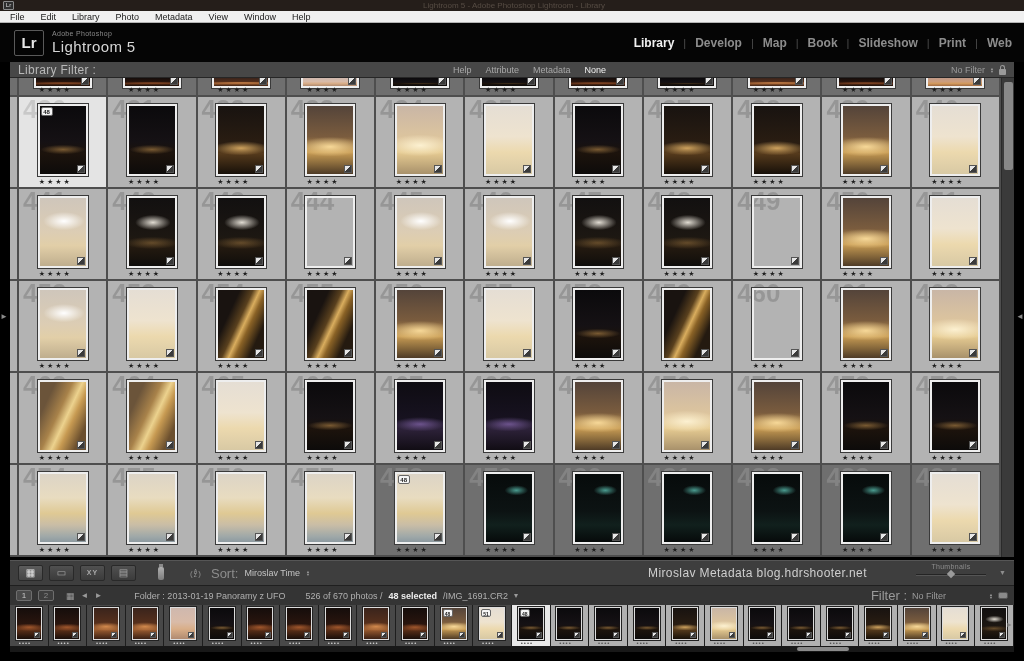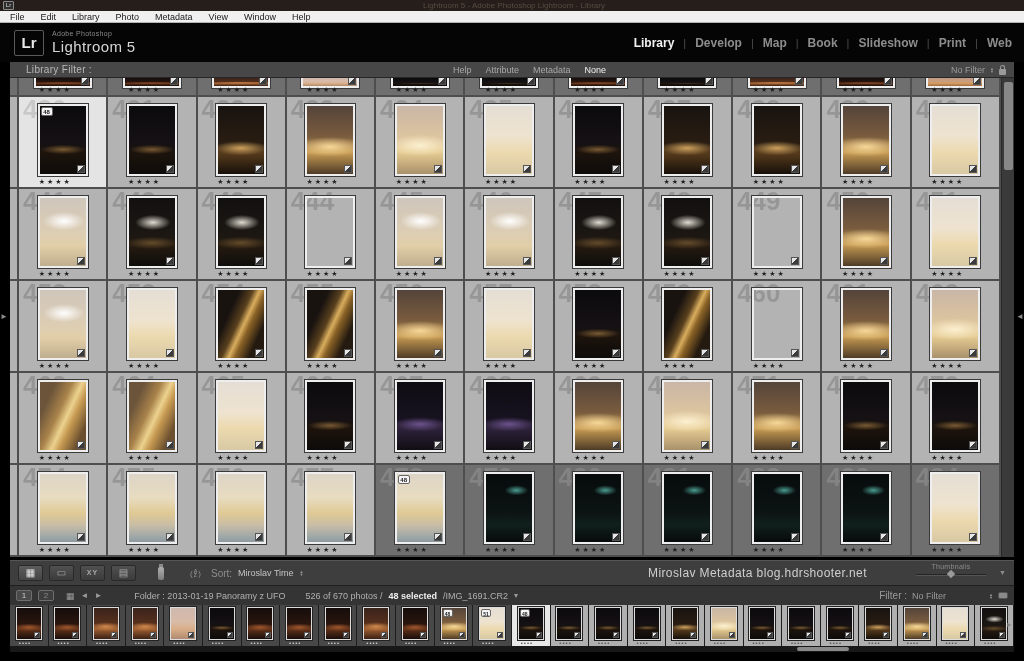--- a/index.html
+++ b/index.html
@@ -19,21 +19,21 @@
   .lrbox{width:30px;height:26px;border:1px solid #5a5a5a;border-radius:2px;color:#e8e8e8;font-size:15px;font-weight:bold;display:flex;align-items:center;justify-content:center;}
   .brand-small{font-size:7px;color:#8a8a8a;letter-spacing:.3px;}
   .brand-large{font-size:15px;color:#d6d6d6;letter-spacing:.4px;margin-top:1px;}
   .modules{margin-left:auto;margin-right:12px;display:flex;align-items:center;gap:9px;}
   .module{font-size:12px;font-weight:bold;color:#8d8d8d;cursor:default;}
   .module.active{color:#f2f2f2;}
   .mdiv{color:#4c4c4c;font-size:11px;}
 
   
   .filterbar{position:absolute;left:10px;top:62px;width:1004px;height:16px;background:#474747;border-bottom:1px solid #262626;}
-  .flabel{position:absolute;left:16px;top:0;font-size:10px;line-height:16px;color:#b8b8b8;letter-spacing:.3px;}
+  .flabel{position:absolute;left:8px;top:0;font-size:12px;line-height:16px;color:#b8b8b8;letter-spacing:.3px;}
   .ftabs{position:absolute;left:443px;top:0;display:flex;gap:14px;}
   .ftab{font-size:9px;line-height:16px;color:#a8a8a8;}
   .ftab.active{color:#f0f0f0;font-weight:normal;}
   .fright{position:absolute;right:8px;top:0;height:16px;display:flex;align-items:center;gap:5px;}
   .fpreset{font-size:9px;color:#9a9a9a;}
   .spin{display:inline-flex;flex-direction:column;font-size:4px;line-height:3px;color:#999;}
   .lock{width:7px;height:6px;background:#9a9a9a;border-radius:1px;position:relative;margin-top:3px;}
   .lock:before{content:"";position:absolute;top:-4px;left:1px;width:3px;height:4px;border:1px solid #9a9a9a;border-bottom:none;border-radius:3px 3px 0 0;}
 
   
@@ -87,42 +87,42 @@
   
   .toolbar{position:absolute;left:10px;top:560px;width:1004px;height:25px;background:#3e3e3e;border-top:1px solid #565656;display:flex;align-items:center;gap:6px;padding:0 8px;}
   .vbtn{width:25px;height:16px;border-radius:2px;background:linear-gradient(#505050,#3b3b3b);border:1px solid #292929;display:flex;align-items:center;justify-content:center;color:#a8a8a8;font-size:10px;line-height:10px;}
   .vbtn.active{color:#e8e8e8;background:linear-gradient(#5c5c5c,#454545);}
   .vbtn .xy{font-size:7px;font-weight:bold;letter-spacing:1px;}
   .spraywrap{width:18px;height:18px;display:flex;align-items:center;justify-content:center;margin-left:10px;}
   .spray{width:6px;height:13px;background:linear-gradient(#b0b0b0,#7c7c7c);border-radius:2px;position:relative;}
   .spray:before{content:"";position:absolute;top:-3px;left:1px;width:4px;height:3px;background:#8a8a8a;}
   .azbtn{display:flex;align-items:center;color:#909090;font-size:8px;margin-left:14px;gap:1px;}
   .azcol{display:inline-flex;flex-direction:column;font-size:5px;line-height:4px;font-weight:bold;}
-  .sortlabel{font-size:10px;color:#8d8d8d;margin-left:4px;}
+  .sortlabel{font-size:13px;color:#8d8d8d;margin-left:4px;}
   .sortval{font-size:9px;color:#c4c4c4;}
   .watermark{position:absolute;left:638px;top:5px;font-size:12px;color:#cfcfcf;letter-spacing:.4px;}
   .thumbctl{position:absolute;right:28px;top:2px;width:70px;}
   .thlabel{font-size:7px;color:#8d8d8d;text-align:center;letter-spacing:.3px;}
   .thtrack{margin-top:4px;height:2px;background:#242424;border-bottom:1px solid #555;position:relative;}
   .ththumb{position:absolute;left:32px;top:-3px;width:6px;height:6px;background:#9a9a9a;transform:rotate(45deg);}
   .toolchev{position:absolute;right:8px;top:8px;font-size:7px;color:#8d8d8d;}
 
   
   .fsheader{position:absolute;left:10px;top:585px;width:1004px;height:20px;background:#343434;border-top:1px solid #1f1f1f;display:flex;align-items:center;gap:6px;padding:0 6px;}
   .monbtn{width:16px;height:11px;border:1px solid #6e6e6e;border-radius:2px;background:#4a4a4a;color:#c8c8c8;font-size:8px;line-height:9px;text-align:center;}
   .monbtn.dim{color:#8a8a8a;background:#3e3e3e;}
   .gridglyph{font-size:9px;color:#9a9a9a;margin-left:6px;}
   .navarrow{font-size:8px;color:#9a9a9a;}
   .foldertext{font-size:9px;color:#b0b0b0;margin-left:26px;}
   .counttext{font-size:9px;color:#b0b0b0;margin-left:14px;text-align:right;}
   .seltext{font-size:9px;color:#ededed;font-weight:bold;}
   .filetext{font-size:9px;color:#b0b0b0;}
   .fsdd{font-size:8px;color:#9a9a9a;}
   .fsright{margin-left:auto;display:flex;align-items:center;gap:5px;}
-  .filterlabel{font-size:10px;color:#9a9a9a;}
+  .filterlabel{font-size:13px;color:#9a9a9a;}
   .filterval{font-size:9px;color:#9a9a9a;width:72px;}
   .switch{width:10px;height:7px;background:#8a8a8a;border-radius:2px;border:1px solid #555;}
 
   
   .filmstrip{position:absolute;left:10px;top:605px;width:1004px;height:41px;background:#282828;display:flex;}
   .fscell{position:relative;flex:1 1 0;border-right:1px solid #1e1e1e;overflow:hidden;}
   .fs-un{background:#484848;}
   .fs-sel{background:#b0b0b0;}
   .fs-active{background:#e8e8e8;}
   .fsthumbph{position:absolute;left:calc(50% - 13px);top:2px;width:26px;height:33px;border:1px solid #ddd;box-shadow:0 0 0 1px #222;}

